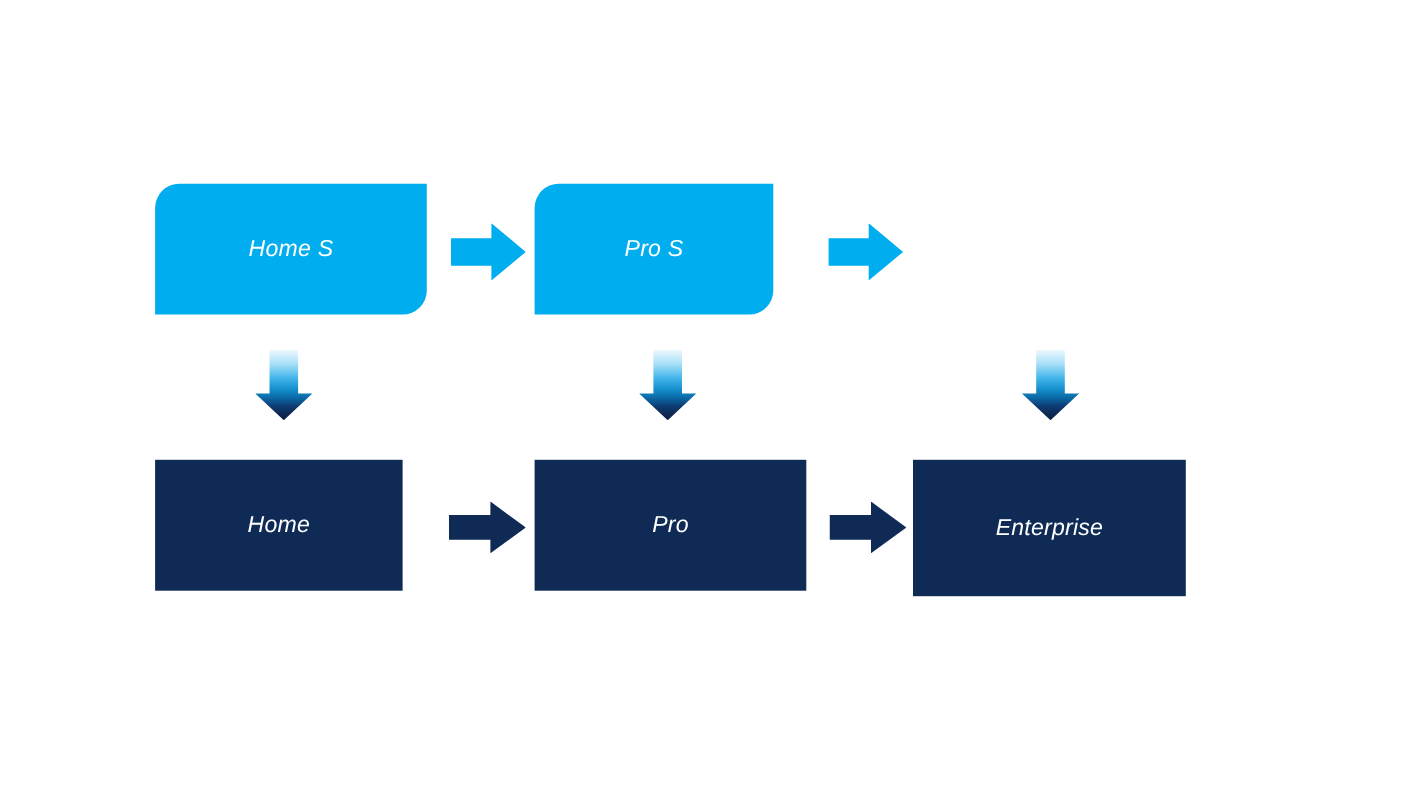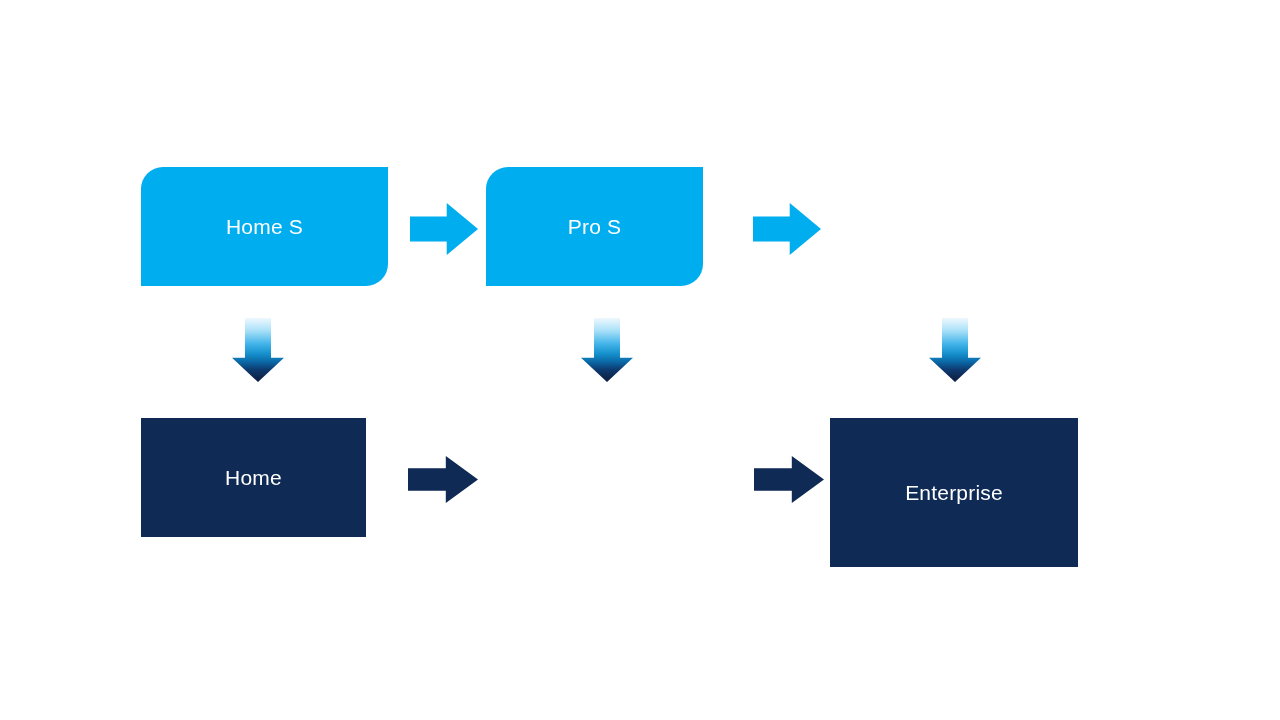--- a/index.html
+++ b/index.html
@@ -23,20 +23,21 @@
   }
   .node {
     position: absolute;
     display: flex;
     align-items: center;
     justify-content: center;
     color: var(--text);
     font-size: 21px;
     font-weight: 400;
     letter-spacing: 0.2px;
+    font-style: italic;
   }
   .node-light {
     background: var(--light-blue);
     
     border-radius: 22px 0 22px 0;
   }
   .node-dark {
     background: var(--dark-navy);
   }
   .arrow-right {
@@ -89,20 +90,23 @@
   <div class="arrow-down" style="left:232px; top:318px"></div>
   <div class="arrow-down" style="left:581px; top:318px"></div>
   <div class="arrow-down" style="left:929px; top:318px"></div>
 
   <div class="node node-dark" style="left:141px; top:418px; width:225px; height:119px">
     <span>Home</span>
   </div>
 
   <div class="arrow-right dark" style="left:408px; top:456px"></div>
 
+  <div class="node node-dark" style="left:486px; top:418px; width:247px; height:119px">
+    <span>Pro</span>
+  </div>
 
   <div class="arrow-right dark" style="left:754px; top:456px"></div>
 
-  <div class="node node-dark" style="left:830px; top:418px; width:248px; height:149px">
+  <div class="node node-dark" style="left:830px; top:418px; width:248px; height:124px">
     <span>Enterprise</span>
   </div>
 
 </div>
 
 </body></html>

